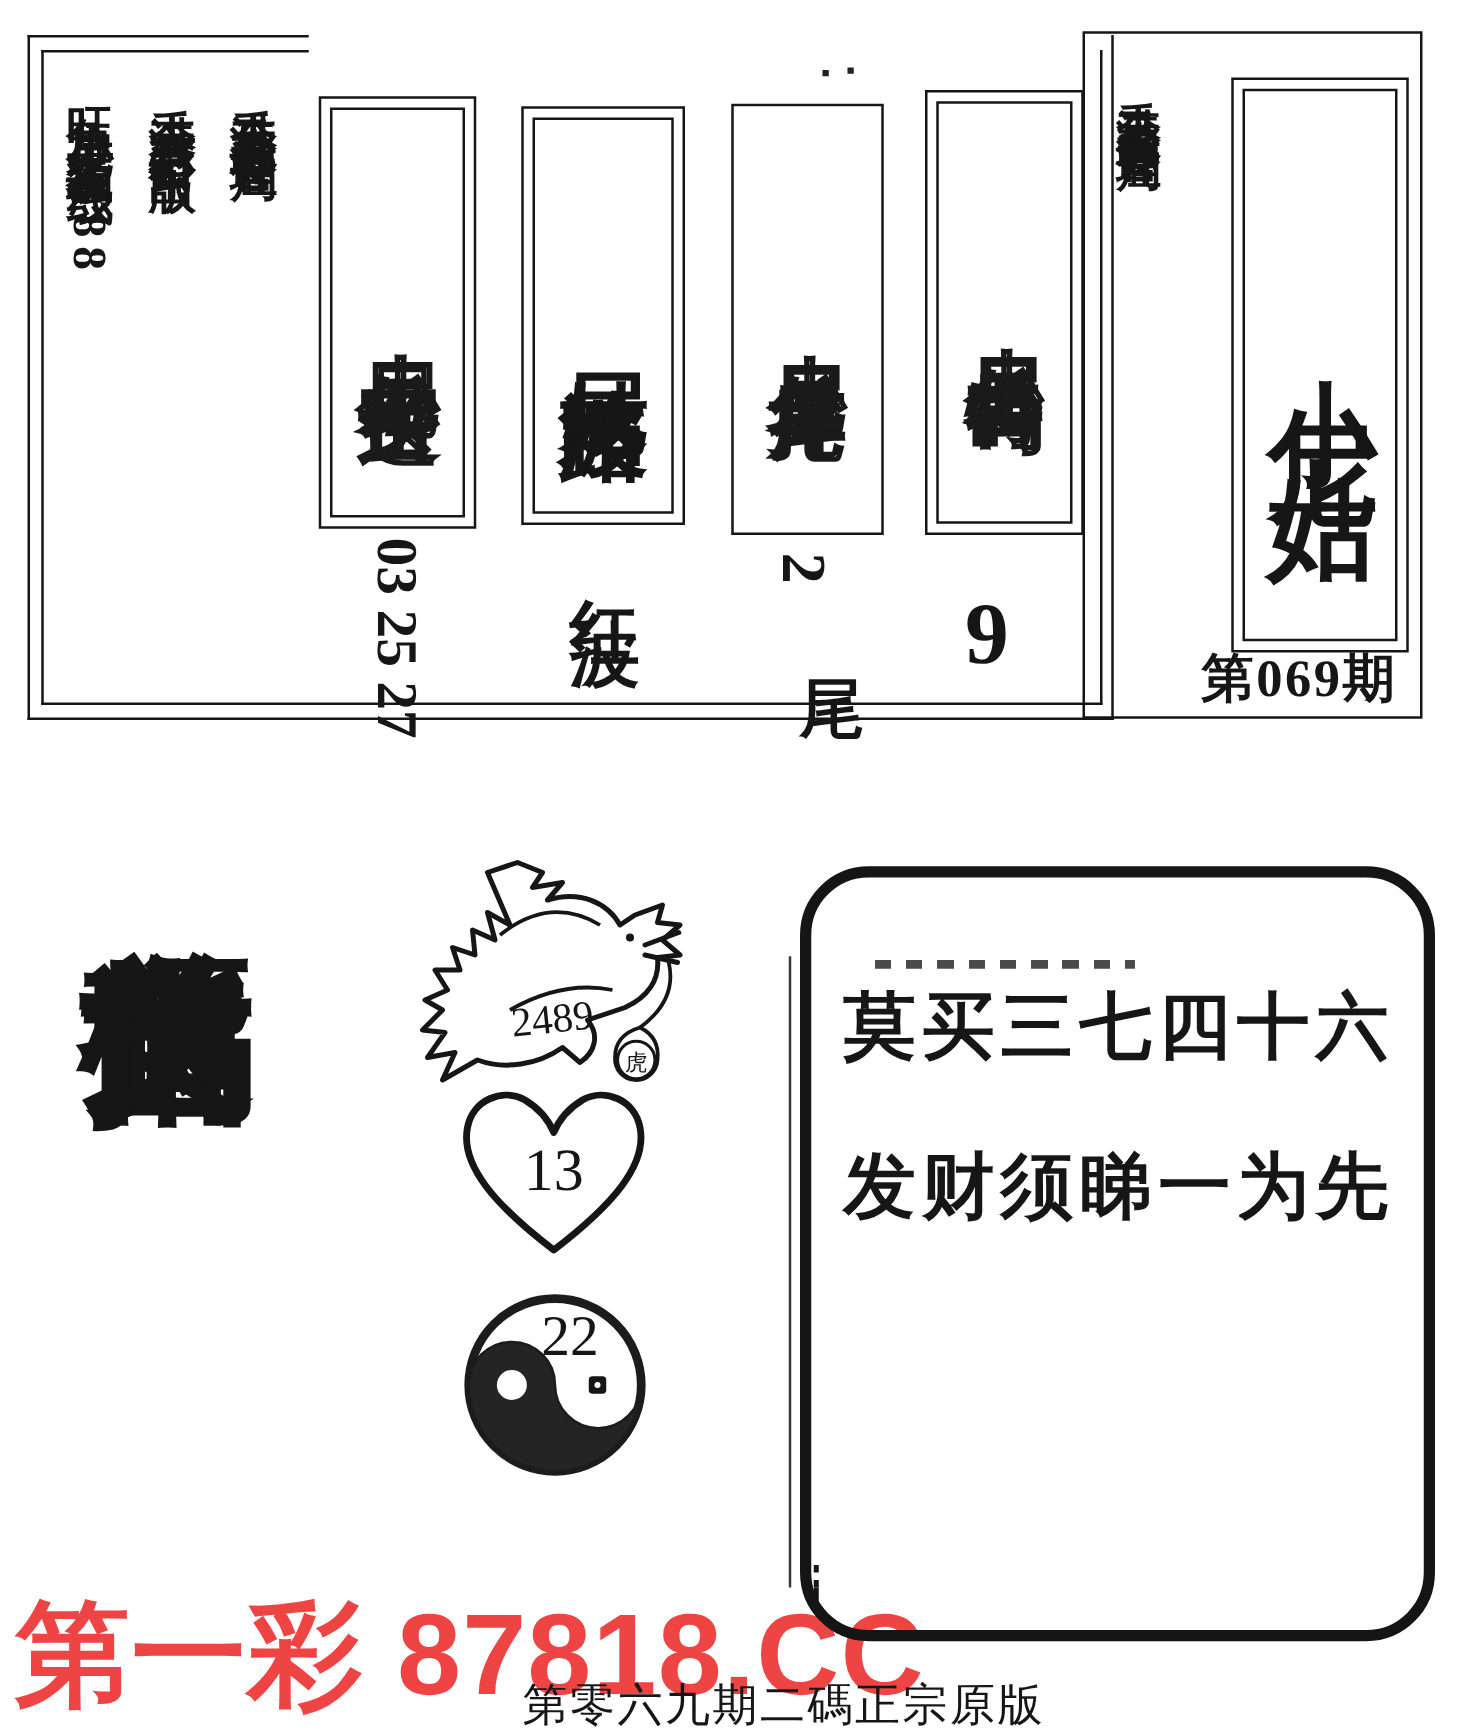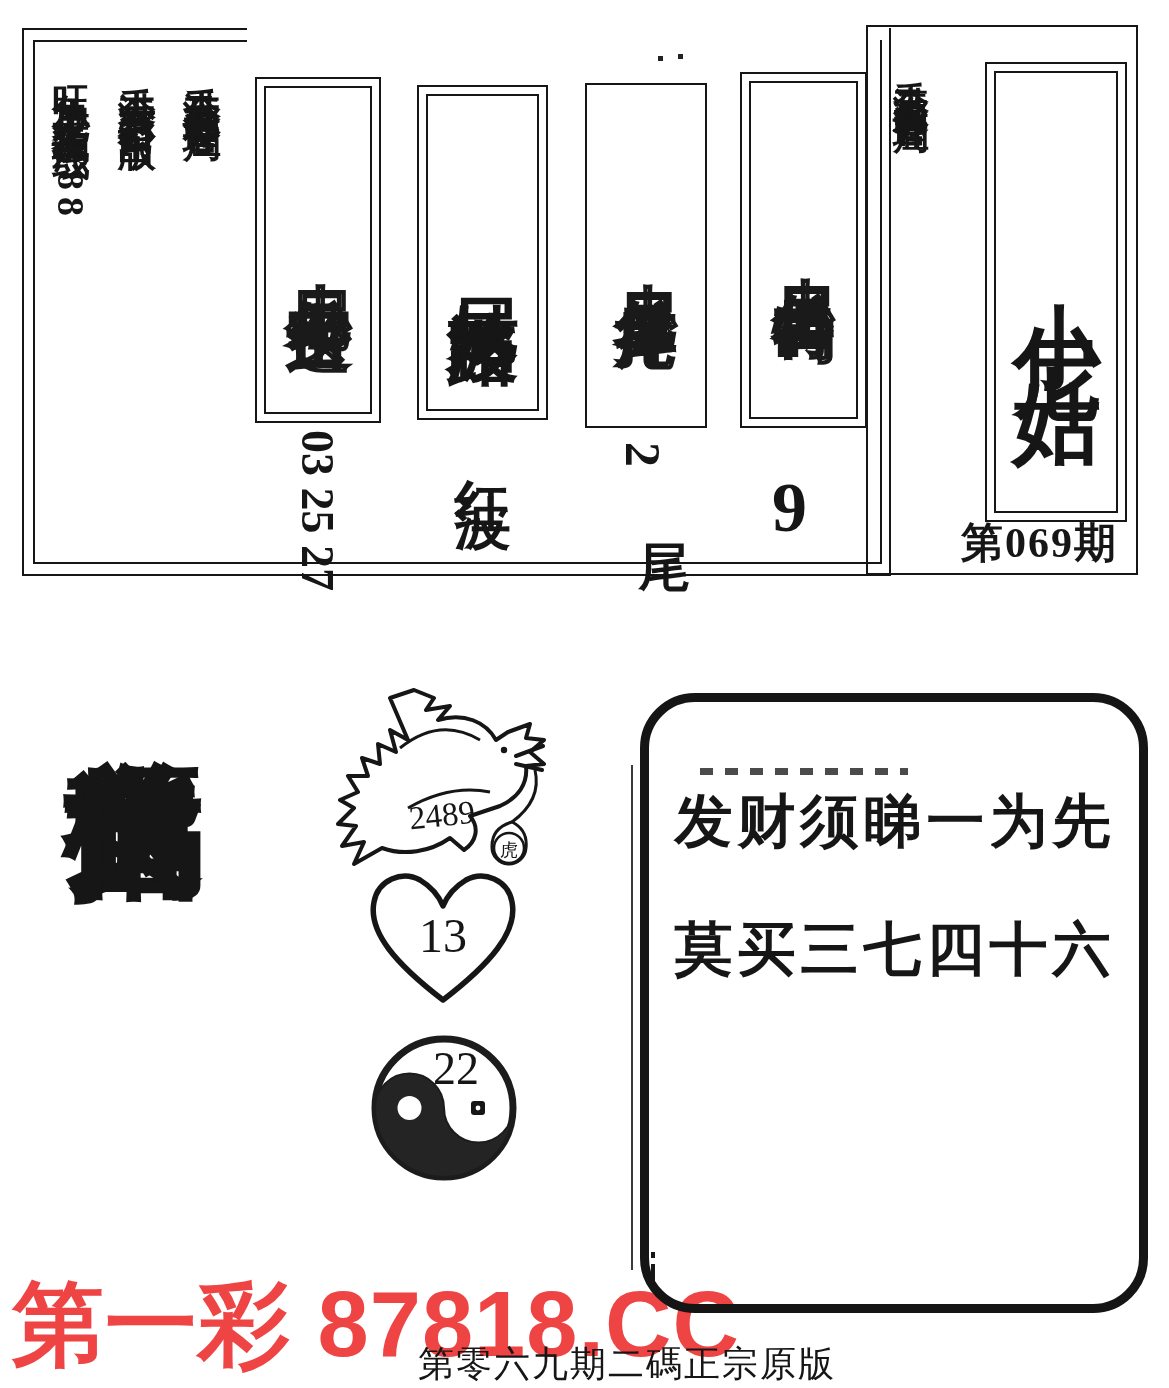--- a/index.html
+++ b/index.html
@@ -105,17 +105,17 @@
   <circle cx="110" cy="76" r="2.4" fill="#ffffff"></circle>
   <text x="88" y="52" font-size="46" text-anchor="middle" fill="#161616">22</text>
 </svg>
 
 <div class="poembox"></div>
 <div class="seg" style="left:631px;top:765px;width:2px;height:505px;background:#3a3a3a;"></div>
 <div class="smudge"></div>
 <div class="abs" style="left:651px;top:1252px;width:4px;height:6px;background:#161616;box-shadow:0 12px 0 0 #161616,0 18px 0 0 #161616,0 24px 0 0 #161616;"></div>
 
 <div class="abs" style="left:662px;top:758px;width:466px;">
+  <div class="poem-line kai">莫买三七四十六</div>
   <div class="poem-line kai">发财须睇一为先</div>
-  <div class="poem-line kai">莫买三七四十六</div>
 </div>
 
 <div class="footerline kai">第零六九期二碼正宗原版</div>
 
 </body></html>

